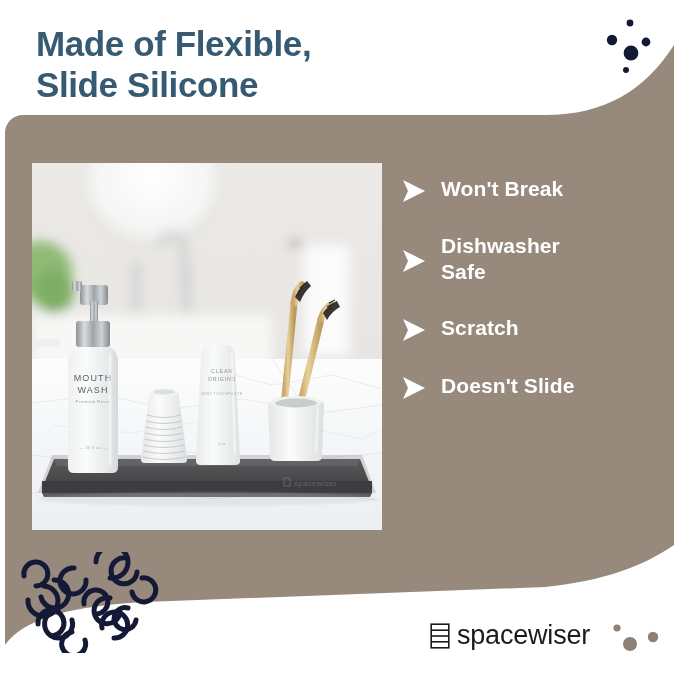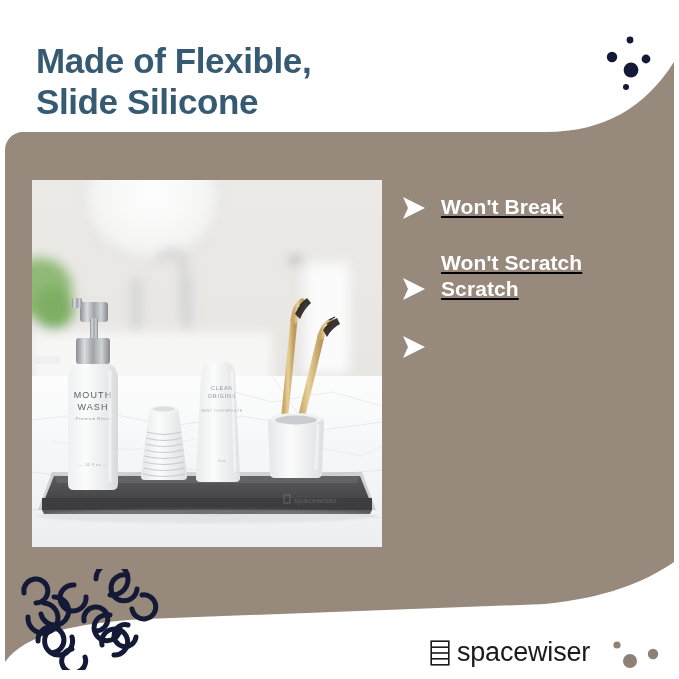--- a/index.html
+++ b/index.html
@@ -6,21 +6,21 @@
   * { margin:0; padding:0; box-sizing:border-box; }
   html,body { width:679px; height:679px; }
   body {
     font-family:"Liberation Sans", sans-serif;
     background:#ffffff;
     position:relative;
     overflow:hidden;
   }
   #canvas {
     position:absolute; left:0; top:0; width:679px; height:653px;
-    background:#ffffff; overflow:hidden;margin-top:17px;
+    background:#ffffff; overflow:hidden;
   }
 
   
   .taupe-panel {
     position:absolute; left:5px; top:5px; width:669px; height:669px;
     overflow:hidden;
   }
   .taupe-svg { position:absolute; left:0; top:0; }
 
   
@@ -37,21 +37,21 @@
     position:absolute; left:32px; top:163px; width:350px; height:367px;
     background:#e9e9e7; overflow:hidden;
   }
   .photo { position:absolute; left:0; top:0; width:350px; height:367px; }
 
   
   .bullets {
     position:absolute; left:401px; top:175px; width:262px;
   }
   .bullet-row {
-    display:flex; align-items:flex-end; margin-bottom:30px;text-decoration:underline;
+    display:flex; align-items:center; margin-bottom:30px;
   }
   .bullet-row:last-child { margin-bottom:0; }
   .arrow-icon {
     flex:0 0 auto; width:26px; height:24px; margin-top:4px; margin-right:14px;
   }
   .bullet-text {
     color:#ffffff; font-size:21px; font-weight:bold; line-height:1.22;
     letter-spacing:0.1px;
   }
 
@@ -279,35 +279,44 @@
 
   <div class="bullets">
 
     <div class="bullet-row">
       <svg class="arrow-icon" viewBox="0 0 26 24">
         <path d="M2,1 L24,12 L2,23 L7,12 Z" fill="#ffffff"></path>
       </svg>
       <div class="bullet-text">Won't Break</div>
     </div>
 
-
     <div class="bullet-row">
       <svg class="arrow-icon" viewBox="0 0 26 24">
         <path d="M2,1 L24,12 L2,23 L7,12 Z" fill="#ffffff"></path>
       </svg>
       <div class="bullet-text">
-        <div>Won't Scratch</div>
-        <div>Scratch</div>
+        <div>Dishwasher</div>
+        <div>Safe</div>
       </div>
     </div>
 
     <div class="bullet-row">
       <svg class="arrow-icon" viewBox="0 0 26 24">
         <path d="M2,1 L24,12 L2,23 L7,12 Z" fill="#ffffff"></path>
       </svg>
+      <div class="bullet-text">
+        <div>Scratch</div>
+      </div>
+    </div>
+
+    <div class="bullet-row">
+      <svg class="arrow-icon" viewBox="0 0 26 24">
+        <path d="M2,1 L24,12 L2,23 L7,12 Z" fill="#ffffff"></path>
+      </svg>
+      <div class="bullet-text">Doesn't Slide</div>
     </div>
 
   </div>
 
   <div class="logo">
     <svg class="logo-mark" viewBox="0 0 20 26">
       <rect x="1.2" y="1.2" width="17.6" height="23.6" fill="none" stroke="#1b1b1b" stroke-width="1.6"></rect>
       <line x1="1.2" y1="7.2" x2="18.8" y2="7.2" stroke="#1b1b1b" stroke-width="1.6"></line>
       <line x1="1.2" y1="13" x2="18.8" y2="13" stroke="#1b1b1b" stroke-width="1.6"></line>
       <line x1="1.2" y1="18.8" x2="18.8" y2="18.8" stroke="#1b1b1b" stroke-width="1.6"></line>

